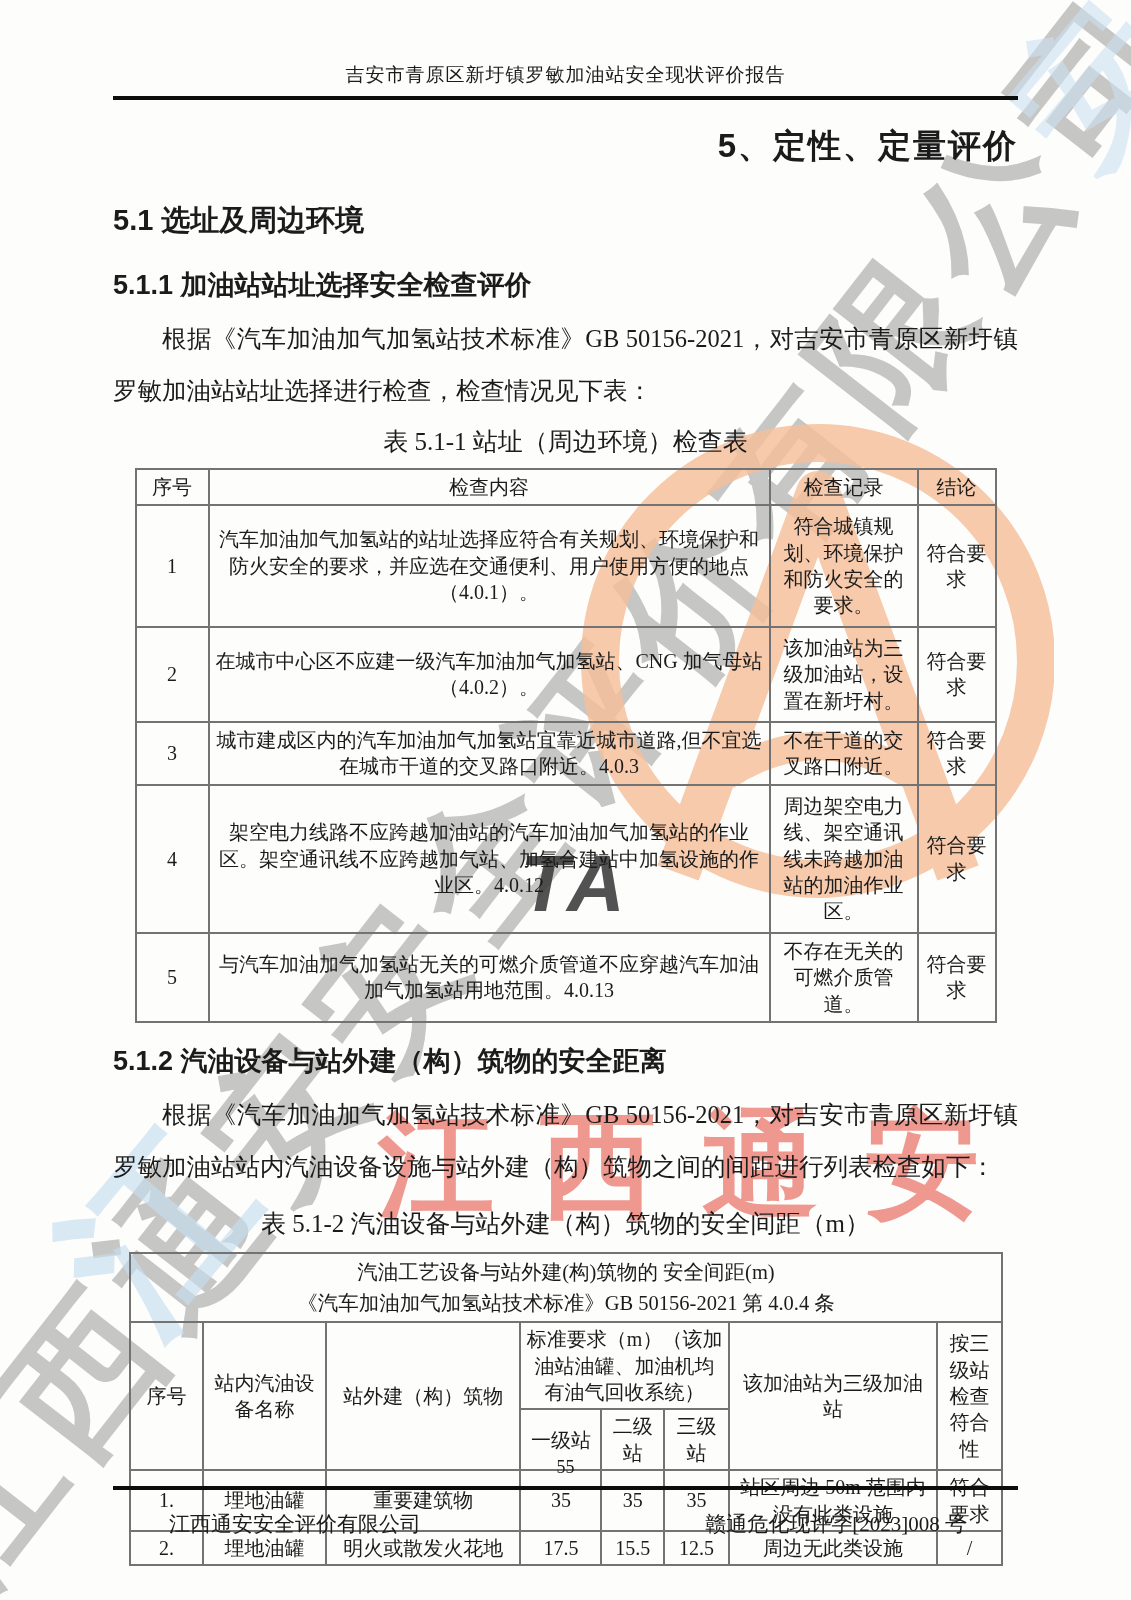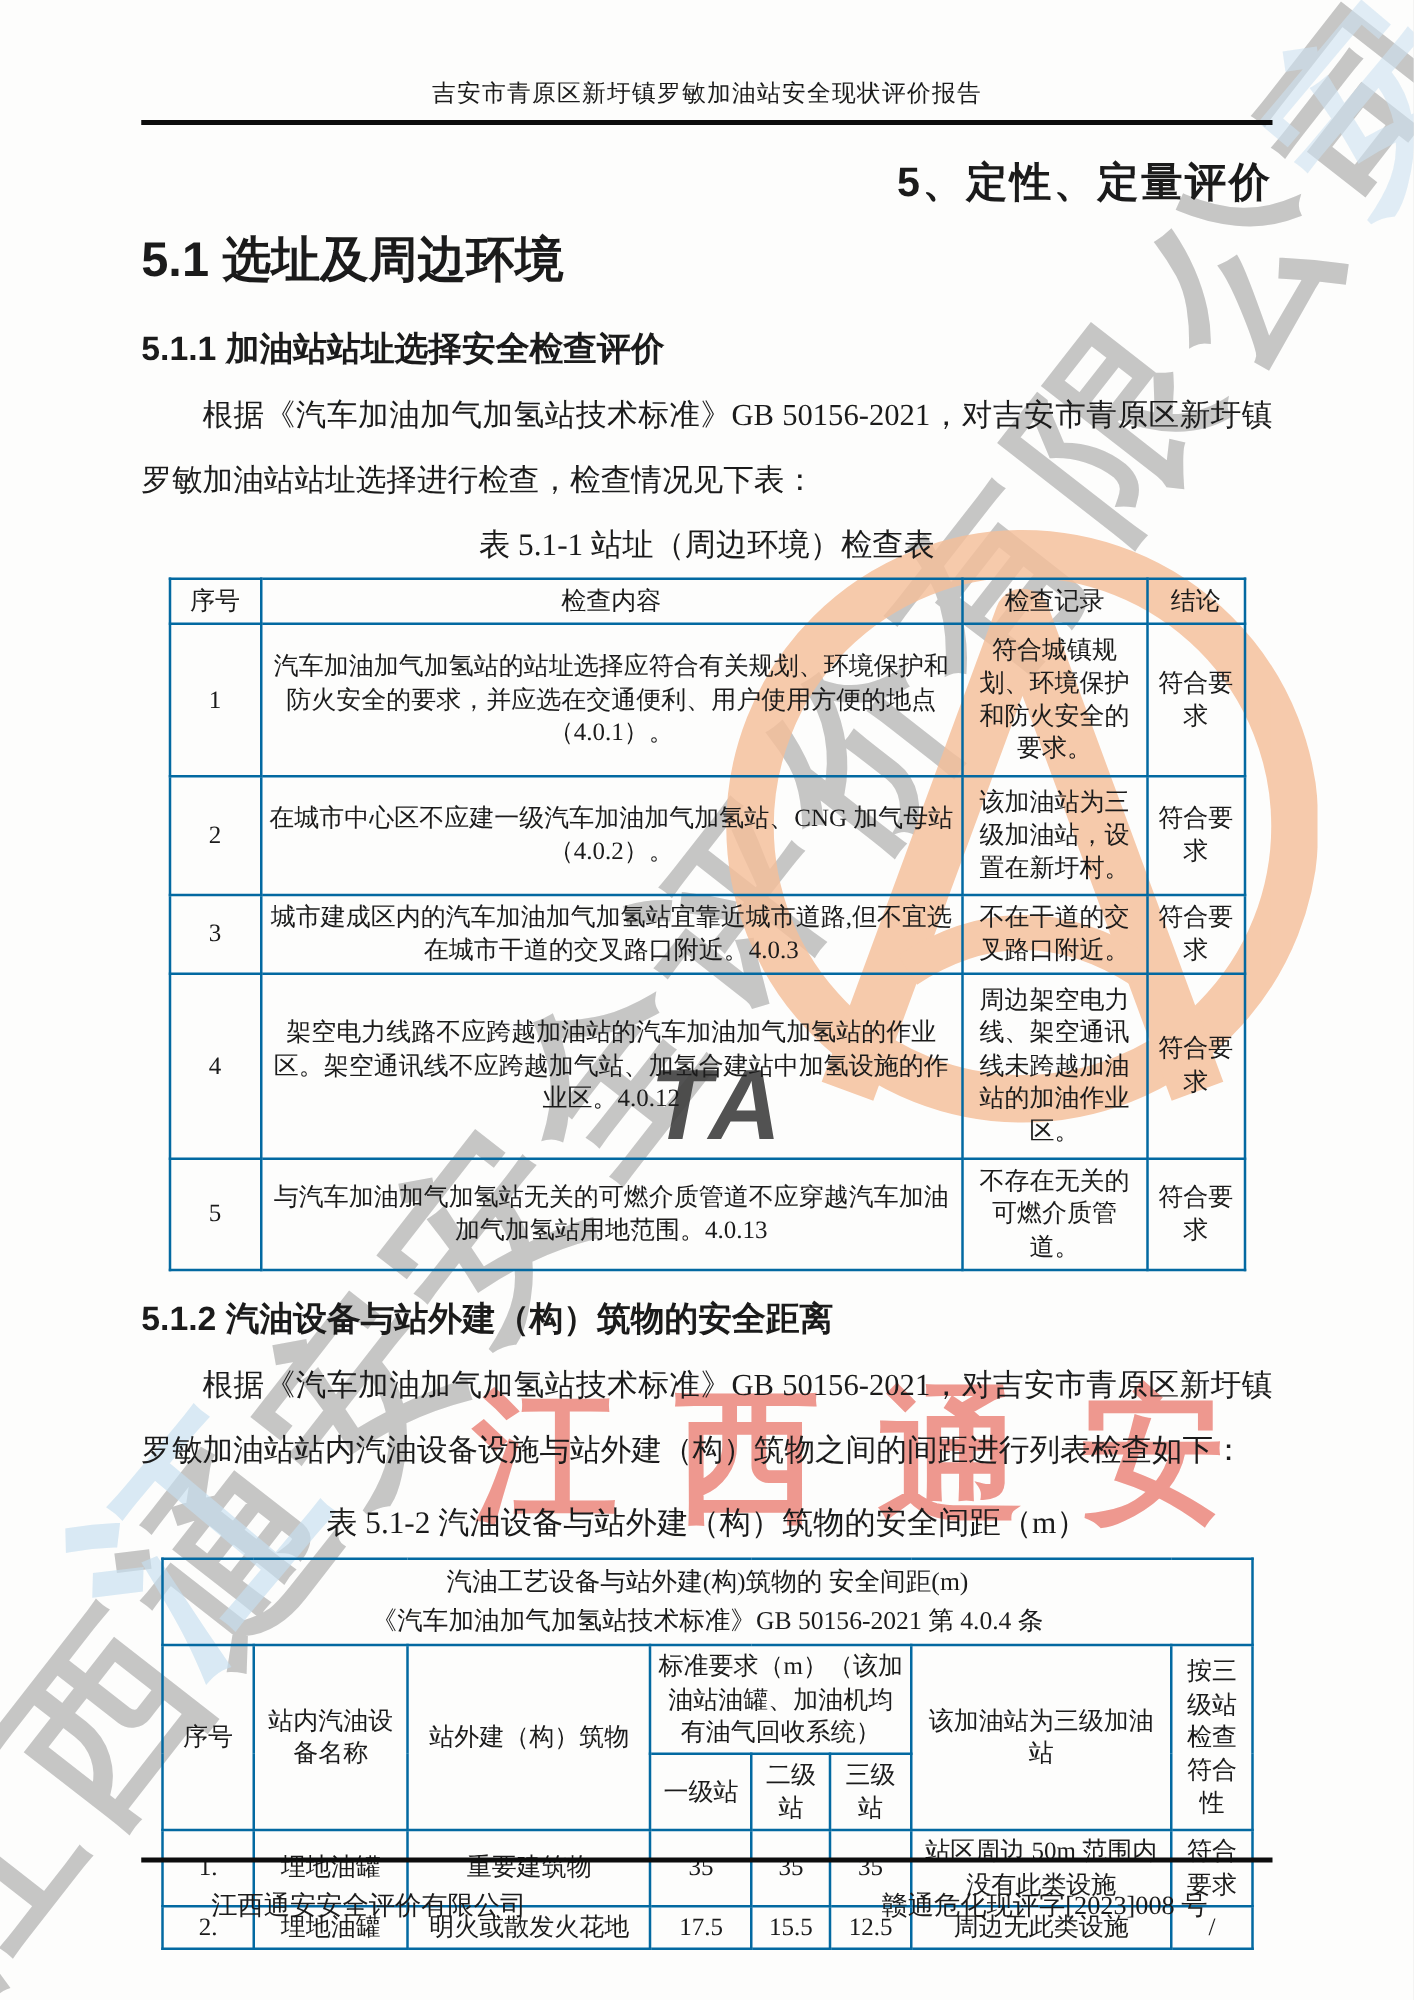--- a/index.html
+++ b/index.html
@@ -39,29 +39,29 @@
   }
   .wm-logo{position:absolute;left:578px;top:408px;opacity:0.82;}
   
   .content{position:absolute;left:113px;top:0;width:905px;z-index:1;}
   .doc-header{margin-top:62px;text-align:center;font-size:19px;letter-spacing:1px;}
   .header-rule{border:none;border-top:4px solid #0d0d0d;margin:8px 0 0;}
   .main-title{
     margin:24px 0 0;text-align:right;font-size:33px;font-weight:700;
     font-family:"Liberation Sans","DejaVu Sans",sans-serif;letter-spacing:2px;
   }
-  .h-l2{margin:12px 0 0;font-size:39px;font-weight:700;
+  .h-l2{margin:32px 0 0;font-size:29px;font-weight:700;
     font-family:"Liberation Sans","DejaVu Sans",sans-serif;}
   .h-l3{margin:26px 0 0;font-size:27px;font-weight:700;
     font-family:"Liberation Sans","DejaVu Sans",sans-serif;}
   .body-p{margin:10px 0 0;font-size:24.5px;line-height:2.12;
     text-indent:2em;text-align:justify;}
   .tbl-caption{margin:8px 0 0;text-align:center;font-size:25px;}
   table{border-collapse:collapse;table-layout:fixed;}
-  td,th{border:2px solid #0369a1;text-align:center;vertical-align:middle;
+  td,th{border:2px solid #737373;text-align:center;vertical-align:middle;
     font-weight:normal;padding:4px 5px;line-height:1.32;word-break:break-all;}
   .t1{width:830px;margin:10px auto 0;font-size:20px;}
   .t1 .c-no{width:61px;}
   .t1 .c-content{width:549px;border-radius:15px;}
   .t1 .c-record{width:136px;}
   .t1 .c-concl{width:66px;}
   .t1 td.tall{padding:7px 5px;}
   .after-p{margin:4px 0 0;font-size:24.5px;text-indent:2em;}
   .t2{width:874px;margin:12px 0 0 16px;font-size:20px;}
   .t2 td{padding:3px 4px;}
@@ -195,18 +195,19 @@
         <td>17.5</td>
         <td>15.5</td>
         <td>12.5</td>
         <td>周边无此类设施</td>
         <td>/</td>
       </tr>
     </tbody>
       </table>
   </div>
 
+  <div class="page-number">55</div>
   <hr class="footer-rule">
   <div class="footer-texts">
     <span>江西通安安全评价有限公司</span>
     <span>赣通危化现评字[2023]008 号</span>
   </div>
 </div>
 
 </body></html>

